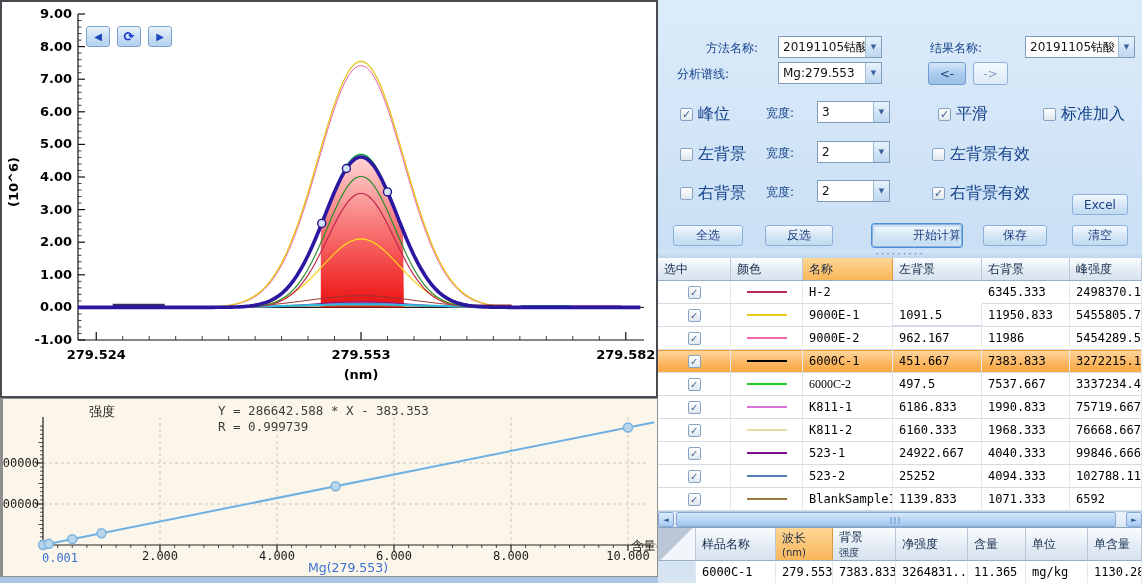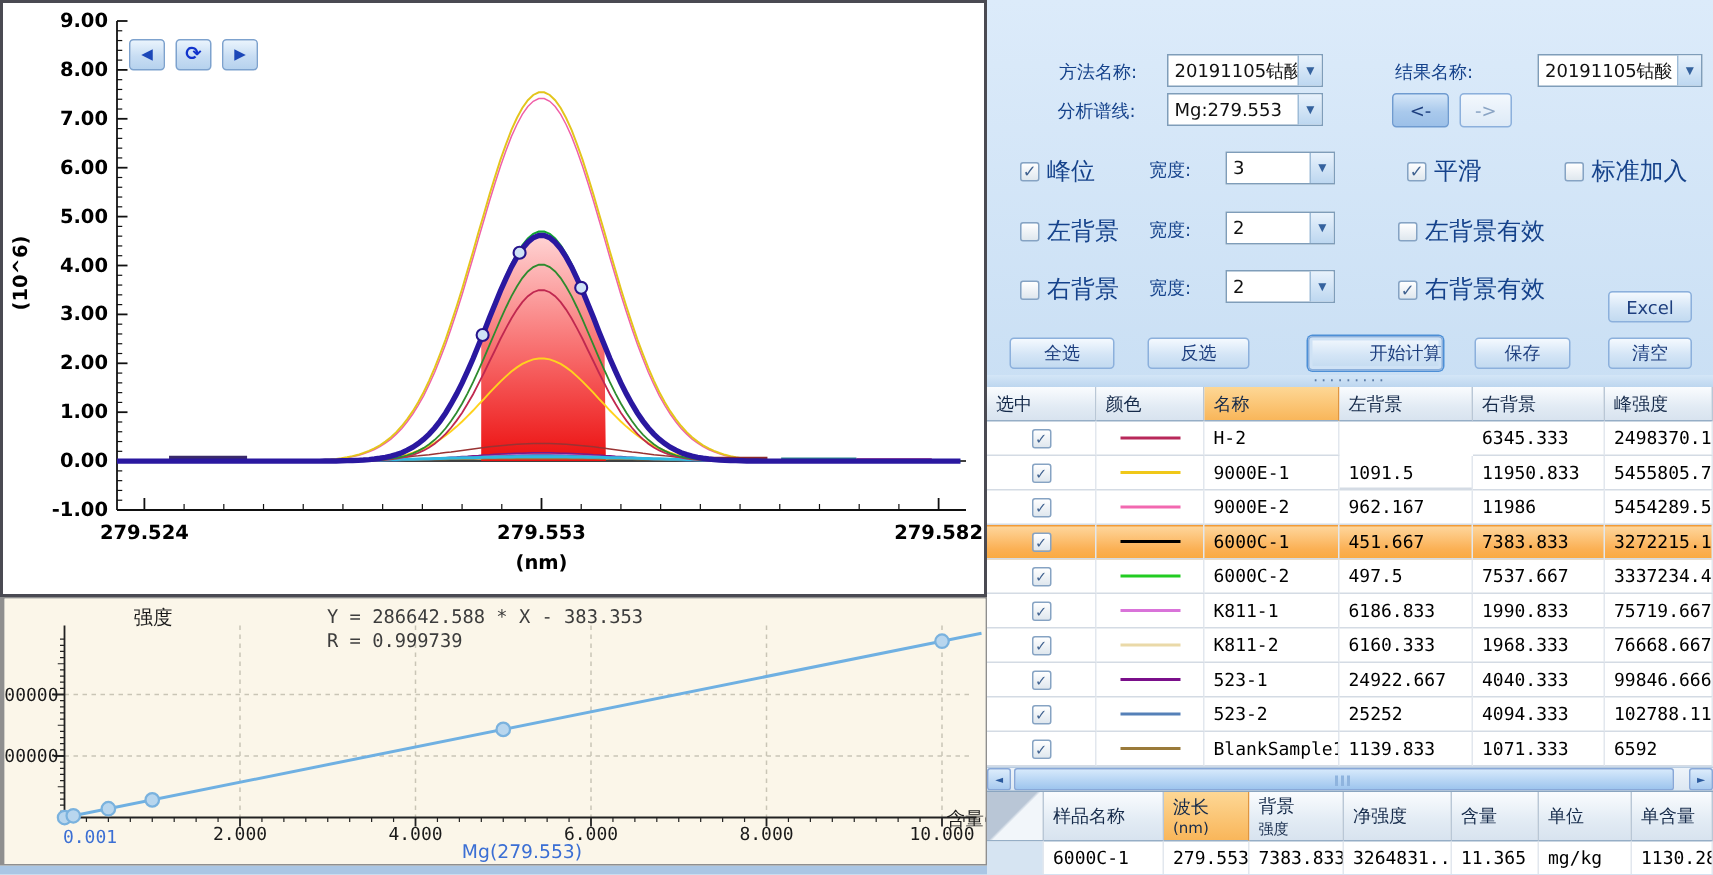--- a/index.html
+++ b/index.html
@@ -339,21 +339,21 @@
         </span>
     </div>
     <div class="lbl" style="left:272px; top:40px;">结果名称:</div>
     <div class="combo" style="left:367px; top:36px; width:110px;">
       <span class="combo-val">20191105钴酸</span>
       <span class="combo-btn">
           <span>▼</span>
         </span>
     </div>
 
-    <div class="lbl" style="left:19px; top:66px;margin-left:28px;">分析谱线:</div>
+    <div class="lbl" style="left:19px; top:66px;">分析谱线:</div>
     <div class="combo" style="left:120px; top:62px; width:104px;">
       <span class="combo-val">Mg:279.553</span>
       <span class="combo-btn">
           <span>▼</span>
         </span>
     </div>
     <div class="xpbtn strong" style="left:270px; top:62px; width:38px; height:23px;">&lt;-</div>
     <div class="xpbtn dim" style="left:315px; top:62px; width:35px; height:23px;">-&gt;</div>
 
     <div class="cb-row" style="left:22px; top:104px;">
@@ -476,21 +476,21 @@
           <div class="g-cell" style="width: 88px;">7383.833</div>
           <div class="g-cell" style="width: 72px; flex: 1 1 0%;">3272215.111</div>
         </div>
         <div class="g-row" style="height: 23px;">
           <div class="g-cell center" style="width: 73px;">
             <span class="cb">✓</span>
           </div>
           <div class="g-cell center" style="width: 72px;">
             <div class="swatch" style="border-top-color: rgb(34, 204, 34);"></div>
           </div>
-          <div class="g-cell" style="width: 90px;">6000C-2</div>
+          <div class="g-cell" style="width: 90px; font-family: Liberation Serif, serif;">6000C-2</div>
           <div class="g-cell" style="width: 89px;">497.5</div>
           <div class="g-cell" style="width: 88px;">7537.667</div>
           <div class="g-cell" style="width: 72px; flex: 1 1 0%;">3337234.444</div>
         </div>
         <div class="g-row" style="height: 23px;">
           <div class="g-cell center" style="width: 73px;">
             <span class="cb">✓</span>
           </div>
           <div class="g-cell center" style="width: 72px;">
             <div class="swatch" style="border-top-color: rgb(217, 115, 217);"></div>

